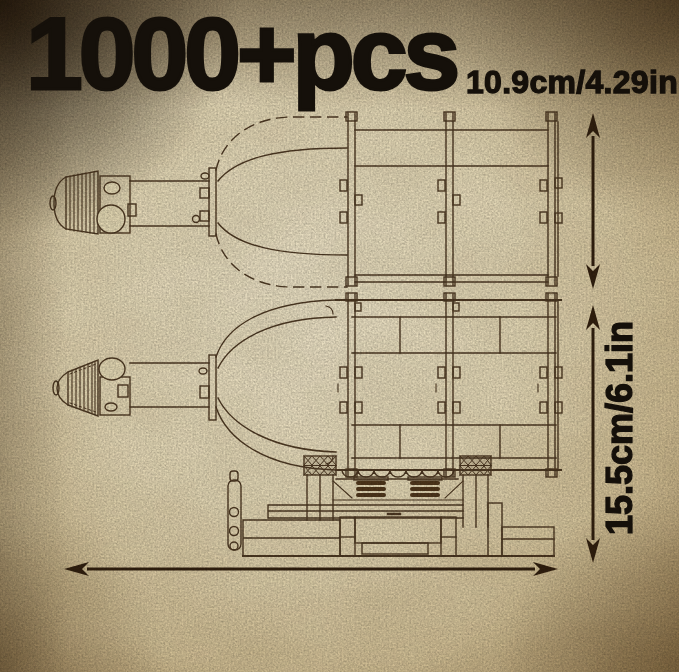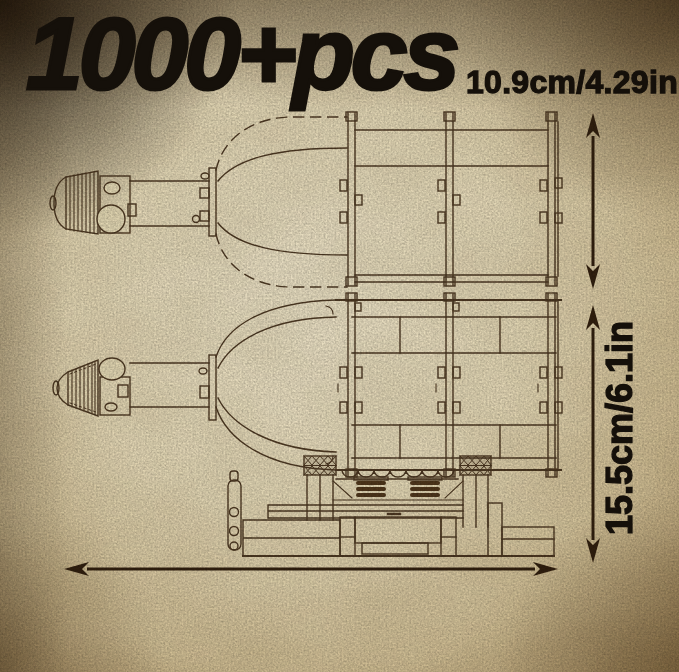--- a/index.html
+++ b/index.html
@@ -15,21 +15,21 @@
       radial-gradient(circle 330px at 0% 0%, rgba(18,10,3,.92), rgba(18,10,3,0) 72%),
       radial-gradient(circle 300px at 100% 0%, rgba(64,44,18,.62), rgba(64,44,18,0) 74%),
       radial-gradient(circle 230px at 0% 100%, rgba(84,62,30,.35), rgba(84,62,30,0) 75%),
       radial-gradient(circle 240px at 100% 100%, rgba(84,62,30,.42), rgba(84,62,30,0) 75%),
       radial-gradient(ellipse 130% 115% at 44% 42%, rgba(0,0,0,0) 52%, rgba(104,80,44,.55) 100%),
       radial-gradient(ellipse at 45% 45%, #eee5ca 0%, #e6dab8 42%, #d2c096 72%, #ac9164 100%);
   }
   .art,.grain{position:absolute;left:0;top:0;pointer-events:none;}
   .label{position:absolute;color:#15100a;font-weight:900;line-height:1;white-space:nowrap;}
   .piece-count{
-    left:26px;top:3px;font-size:102px;letter-spacing:-4px;font-style:italic;
+    left:26px;top:3px;font-size:102px;letter-spacing:-4px;
     -webkit-text-stroke:3px #15100a;
   }
   .dim-top{
     right:1px;top:66px;font-size:32px;letter-spacing:0.3px;
     -webkit-text-stroke:1.3px #15100a;
   }
   .dim-side-wrap{
     position:absolute;left:620px;top:428px;width:0;height:0;
   }
   .dim-side{

